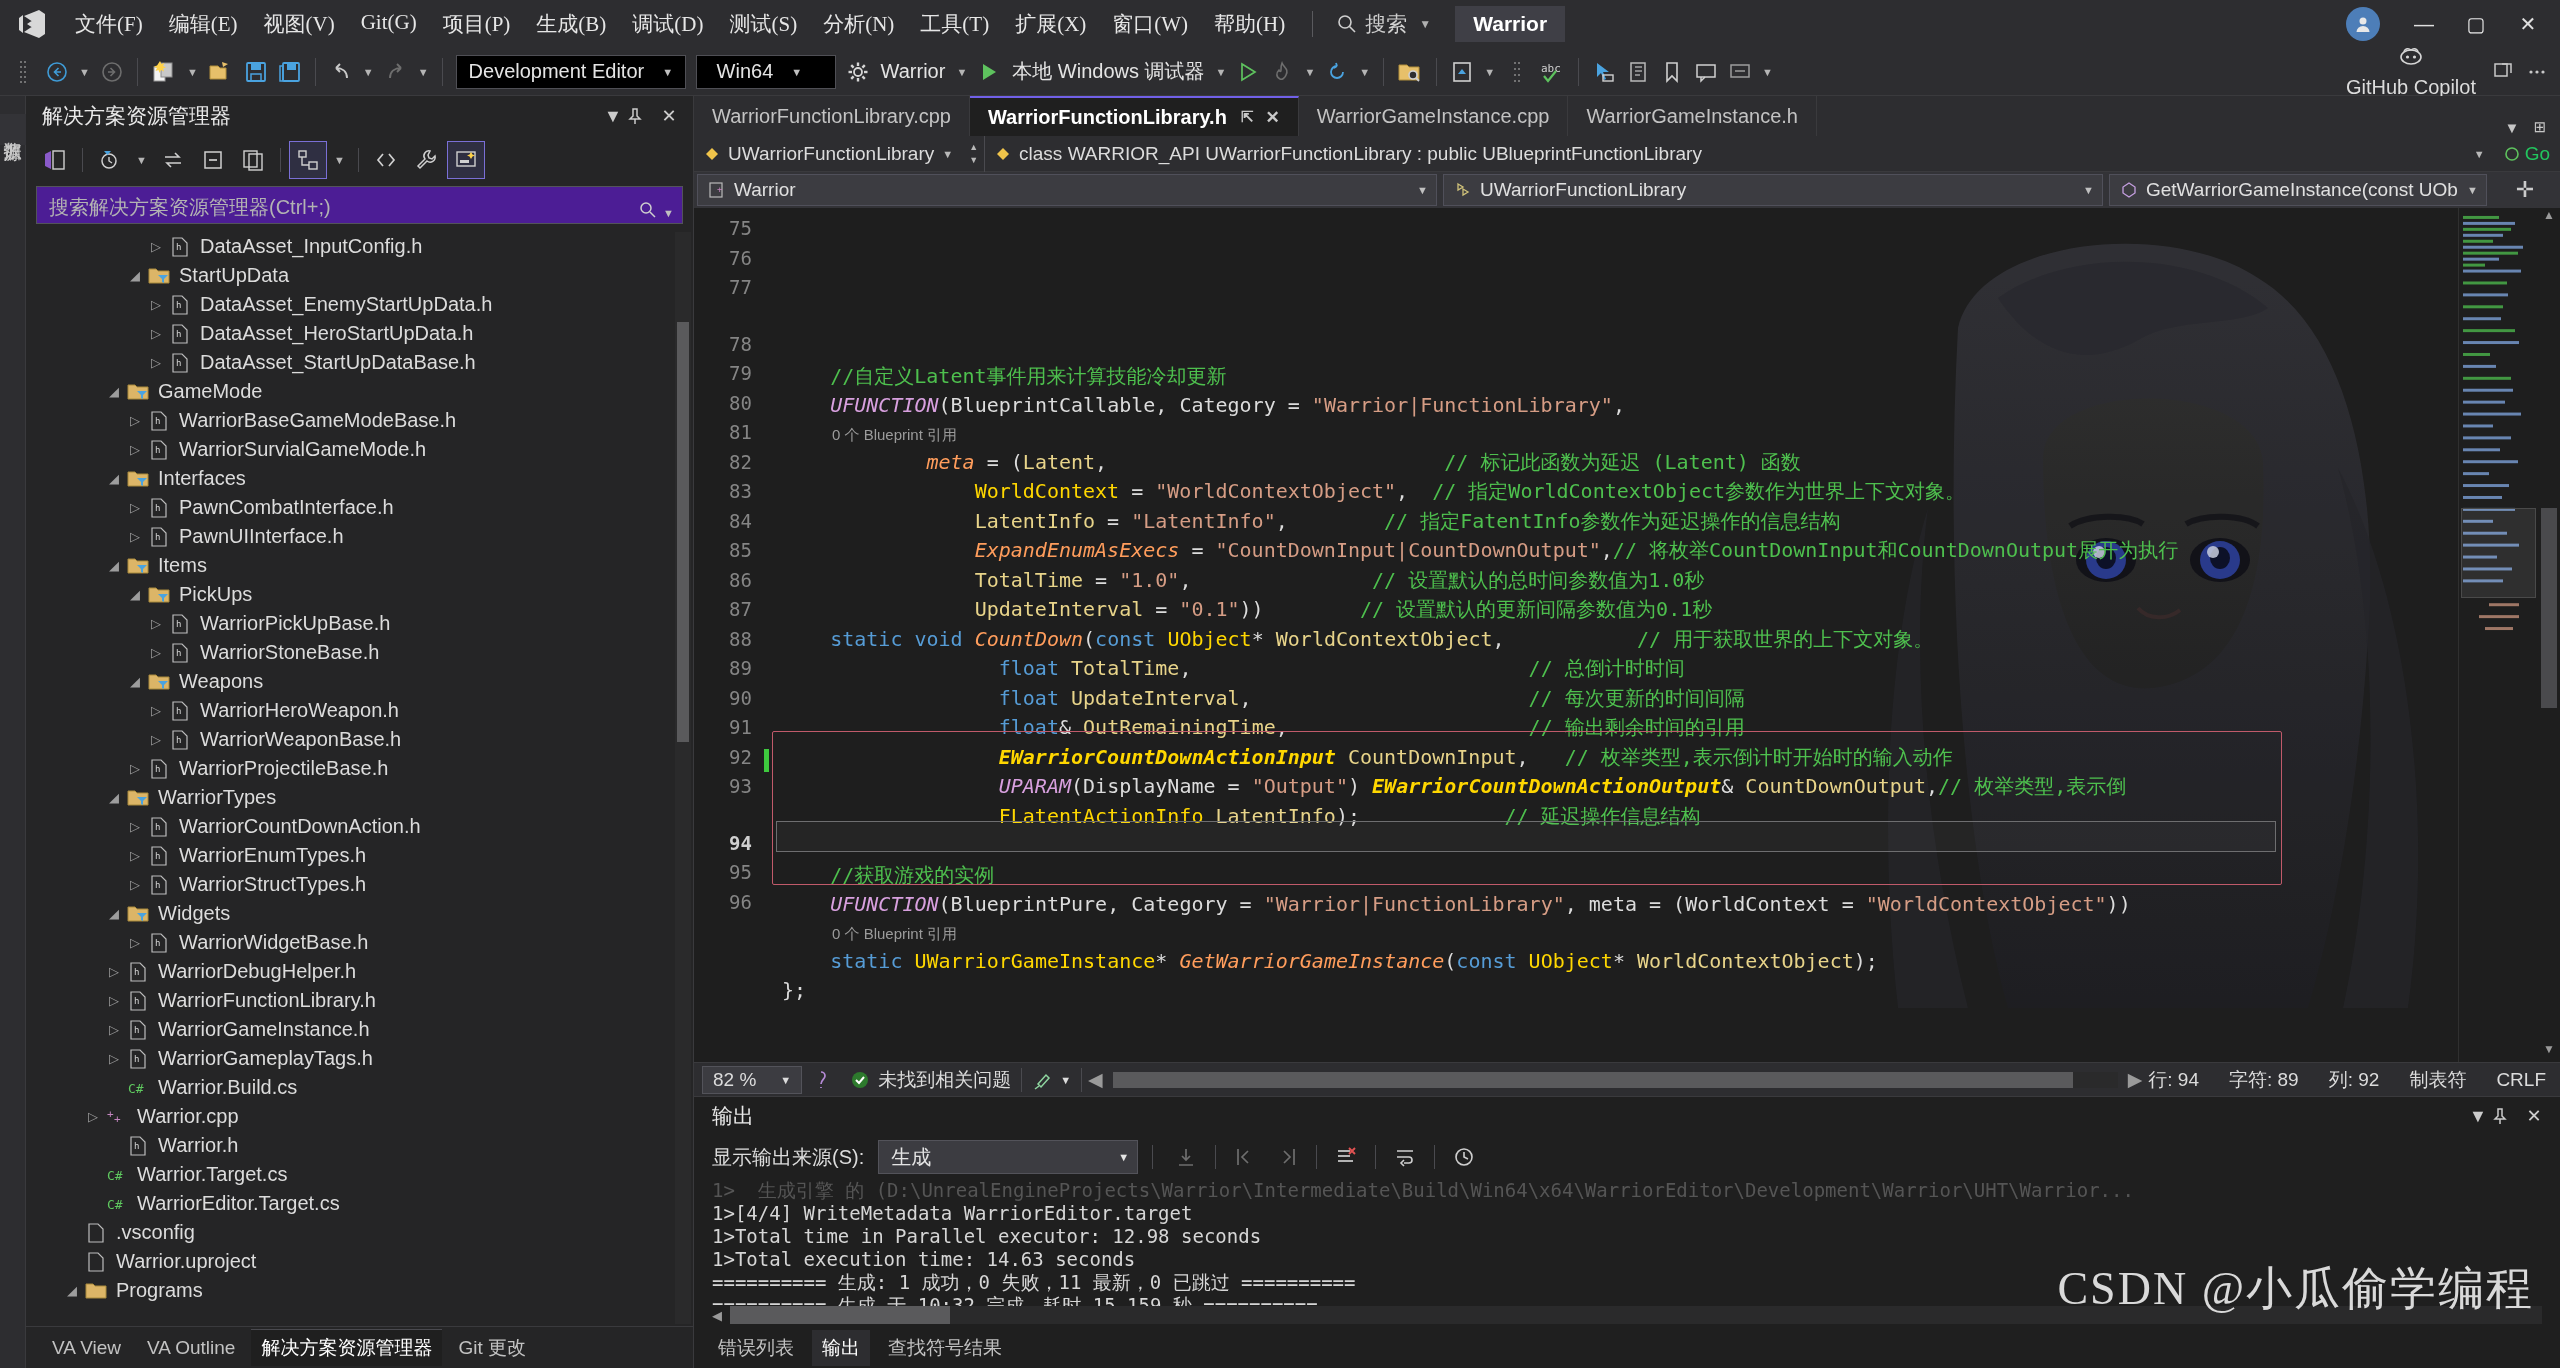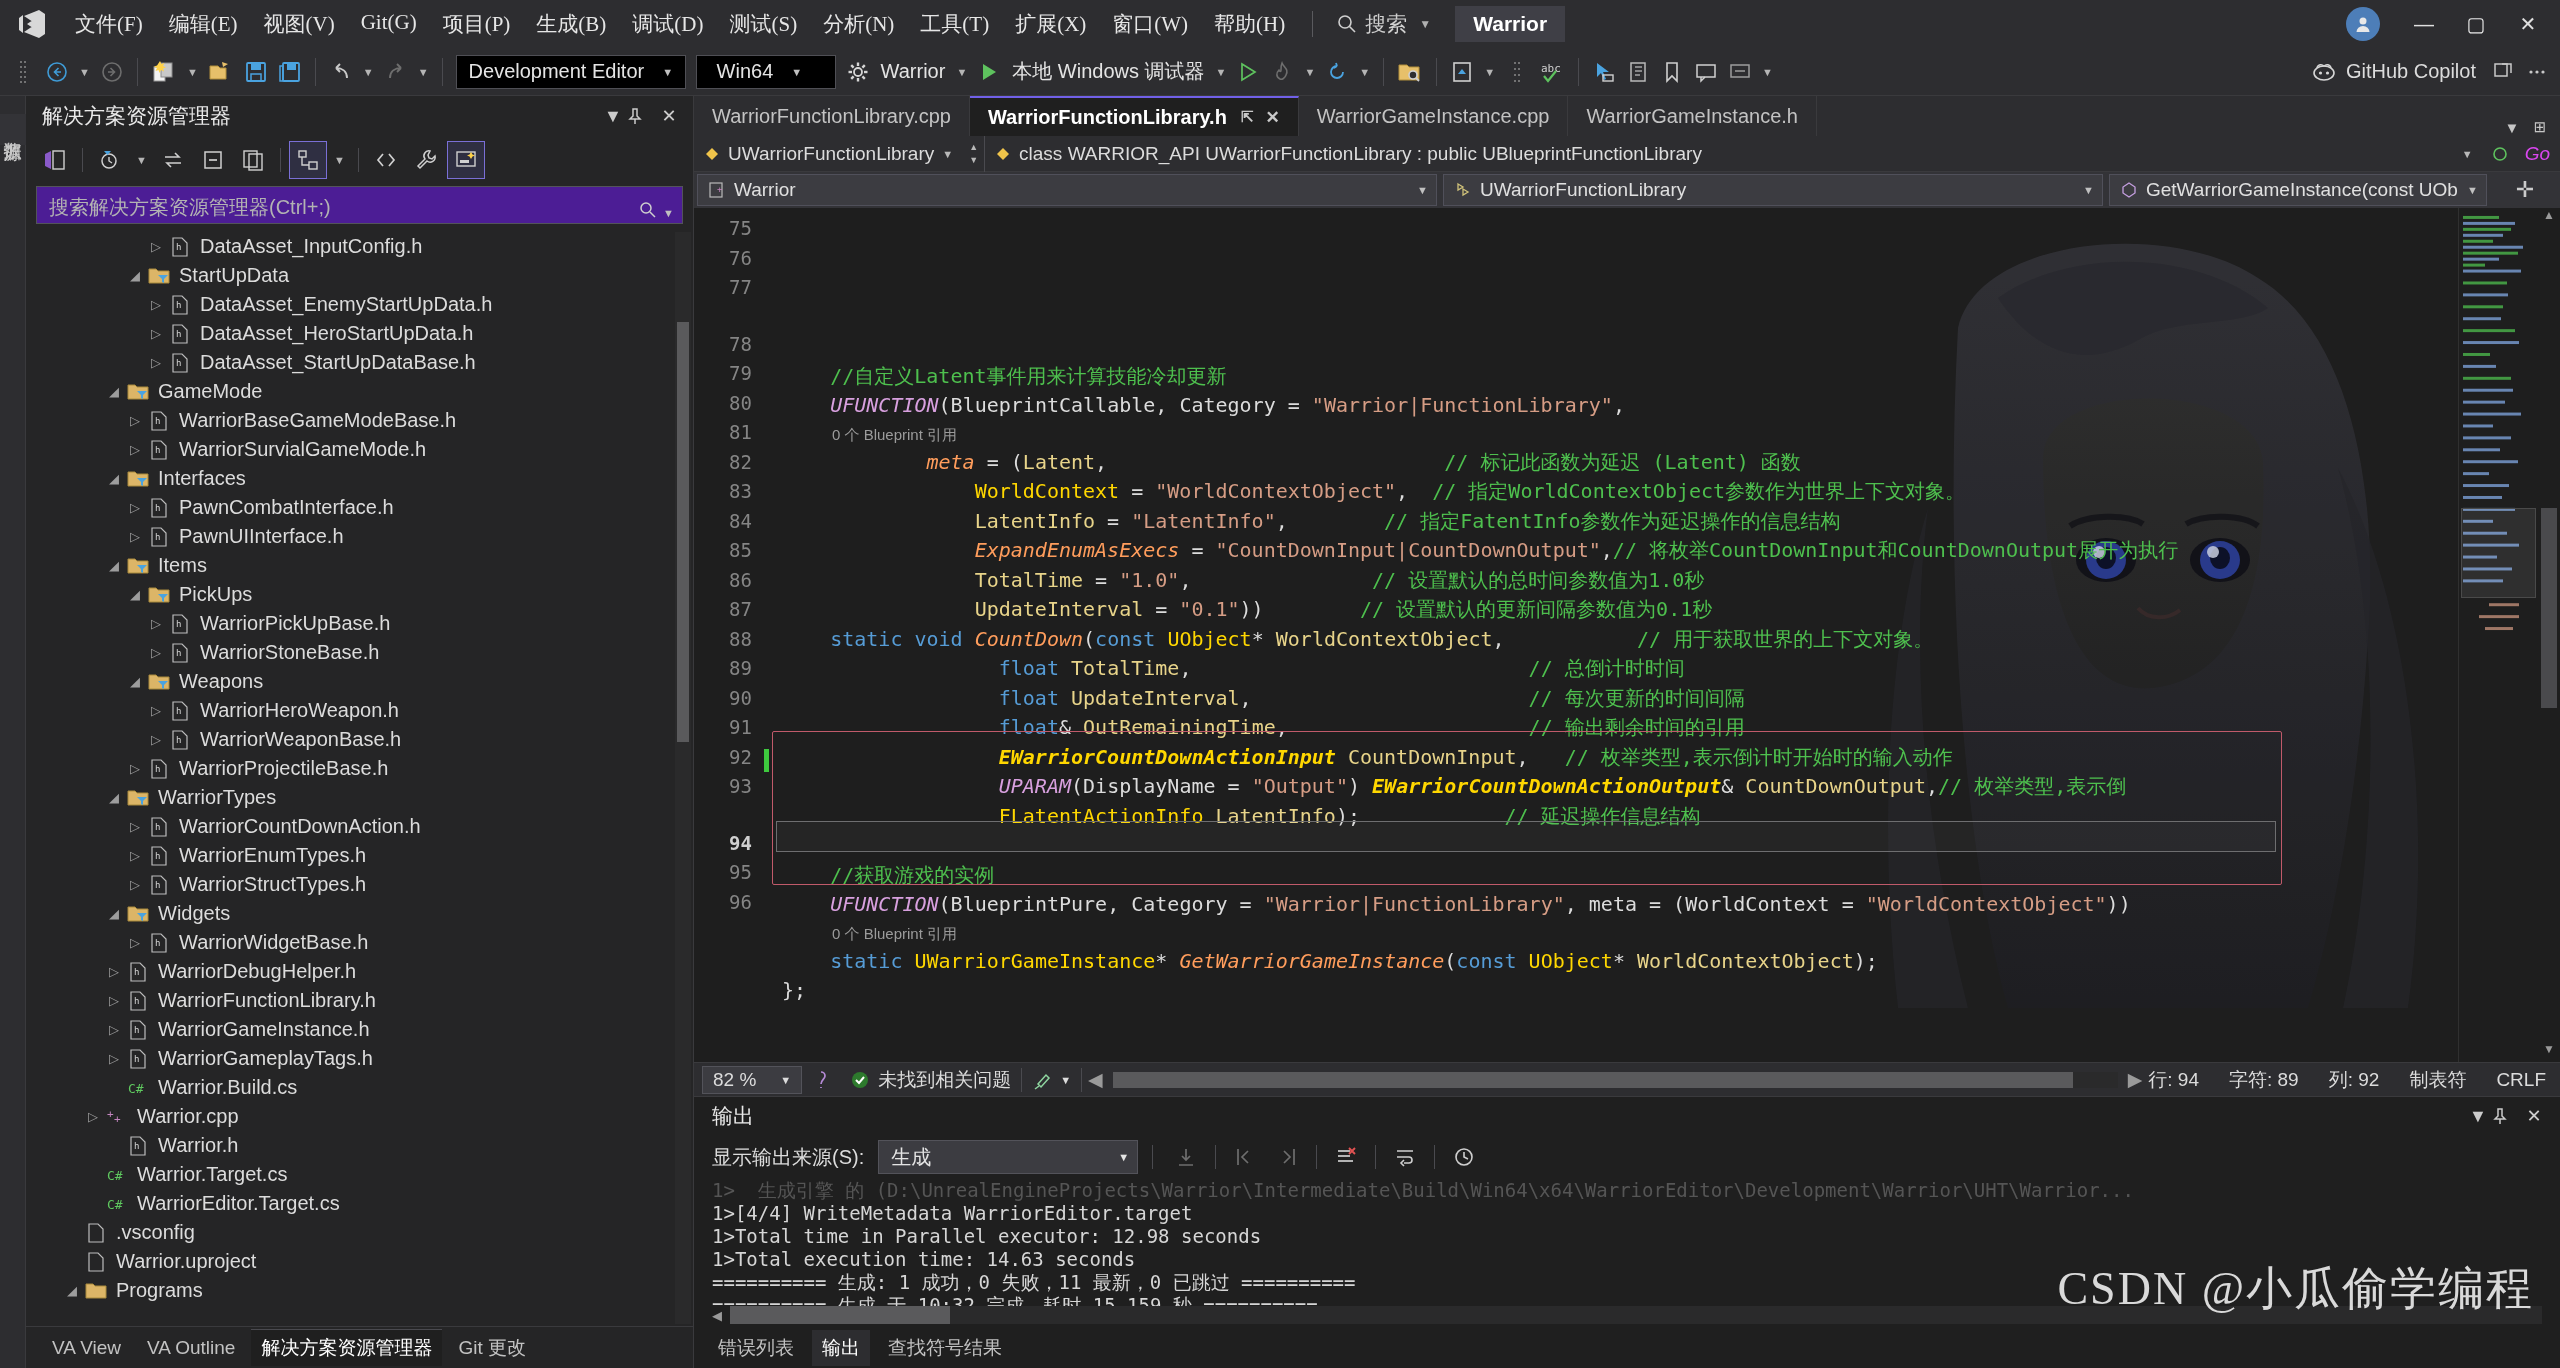--- a/index.html
+++ b/index.html
@@ -29,21 +29,21 @@
   
   .toolbar { height:48px; background:#2d2d30; display:flex; align-items:center; padding:0 6px; flex:0 0 48px; border-bottom:1px solid #3a3a3d; }
   .tbtn { height:38px; min-width:34px; display:flex; align-items:center; justify-content:center; padding:0 5px; color:#c8c8c8; }
   .tdrop { font-size:11px; color:#b5b5b5; padding:0 5px; height:38px; display:flex; align-items:center; }
   .vsep { width:1px; height:28px; background:#4a4a4f; margin:0 8px; }
   .combo { background:#000000; border:1px solid #4f4f55; height:34px; display:flex; align-items:center;
            padding:0 8px 0 12px; color:#e4e4e4; font-size:20px; margin:0 5px; }
   .combo .cv { white-space:nowrap; }
   .combo .ca { margin-left:18px; font-size:11px; color:#c0c0c0; }
   .tlabel { color:#e4e4e4; font-size:20px; padding:0 6px; white-space:nowrap;}
-  .gh-copilot { display:flex; align-items:center; gap:9px; color:#dcdcdc; font-size:20px; padding:0 10px; }
+  .gh-copilot { display:flex; align-items:center; gap:9px; color:#dcdcdc; font-size:20px; padding:0 10px;flex-direction:column; }
 
   
   .main { flex:1; display:flex; min-height:0; background:#1f1f1f; }
 
   
   .vtab-strip { width:26px; background:#2d2d30; border-right:1px solid #3a3a3d; display:flex; flex-direction:column; align-items:center; padding-top:18px; }
   .vtab { writing-mode:vertical-rl; font-size:18px; color:#c9c9c9; background:#333337; padding:14px 3px; letter-spacing:1px;}
 
   
   .solexp { width:668px; background:#252526; display:flex; flex-direction:column; border-right:1px solid #3a3a3d; }
@@ -987,21 +987,21 @@
             <svg width="16" height="16" viewBox="0 0 16 16">
                 <path d="M8 2 L14 8 L8 14 L2 8 Z" fill="#f0c44a"></path>
               </svg>
           </span>
           <span>class WARRIOR_API UWarriorFunctionLibrary : public UBlueprintFunctionLibrary</span>
         </div>
         <div style="flex:1"></div>
         <div class="nb-cell">
           <span class="nb-caret">▼</span>
         </div>
-        <div class="nb-cell" style="color:#d946ef;gap:18px;font-style:italic;">
+        <div class="nb-cell" style="color:#22c55e;gap:6px;">
           <span>
             <svg width="14" height="14" viewBox="0 0 14 14">
                 <circle cx="7" cy="7" r="6" fill="none" stroke="#5ec25e" stroke-width="1.6"></circle>
               </svg>
           </span>
           <span>Go</span>
         </div>
       </div>
 
       <div class="navbar2">

